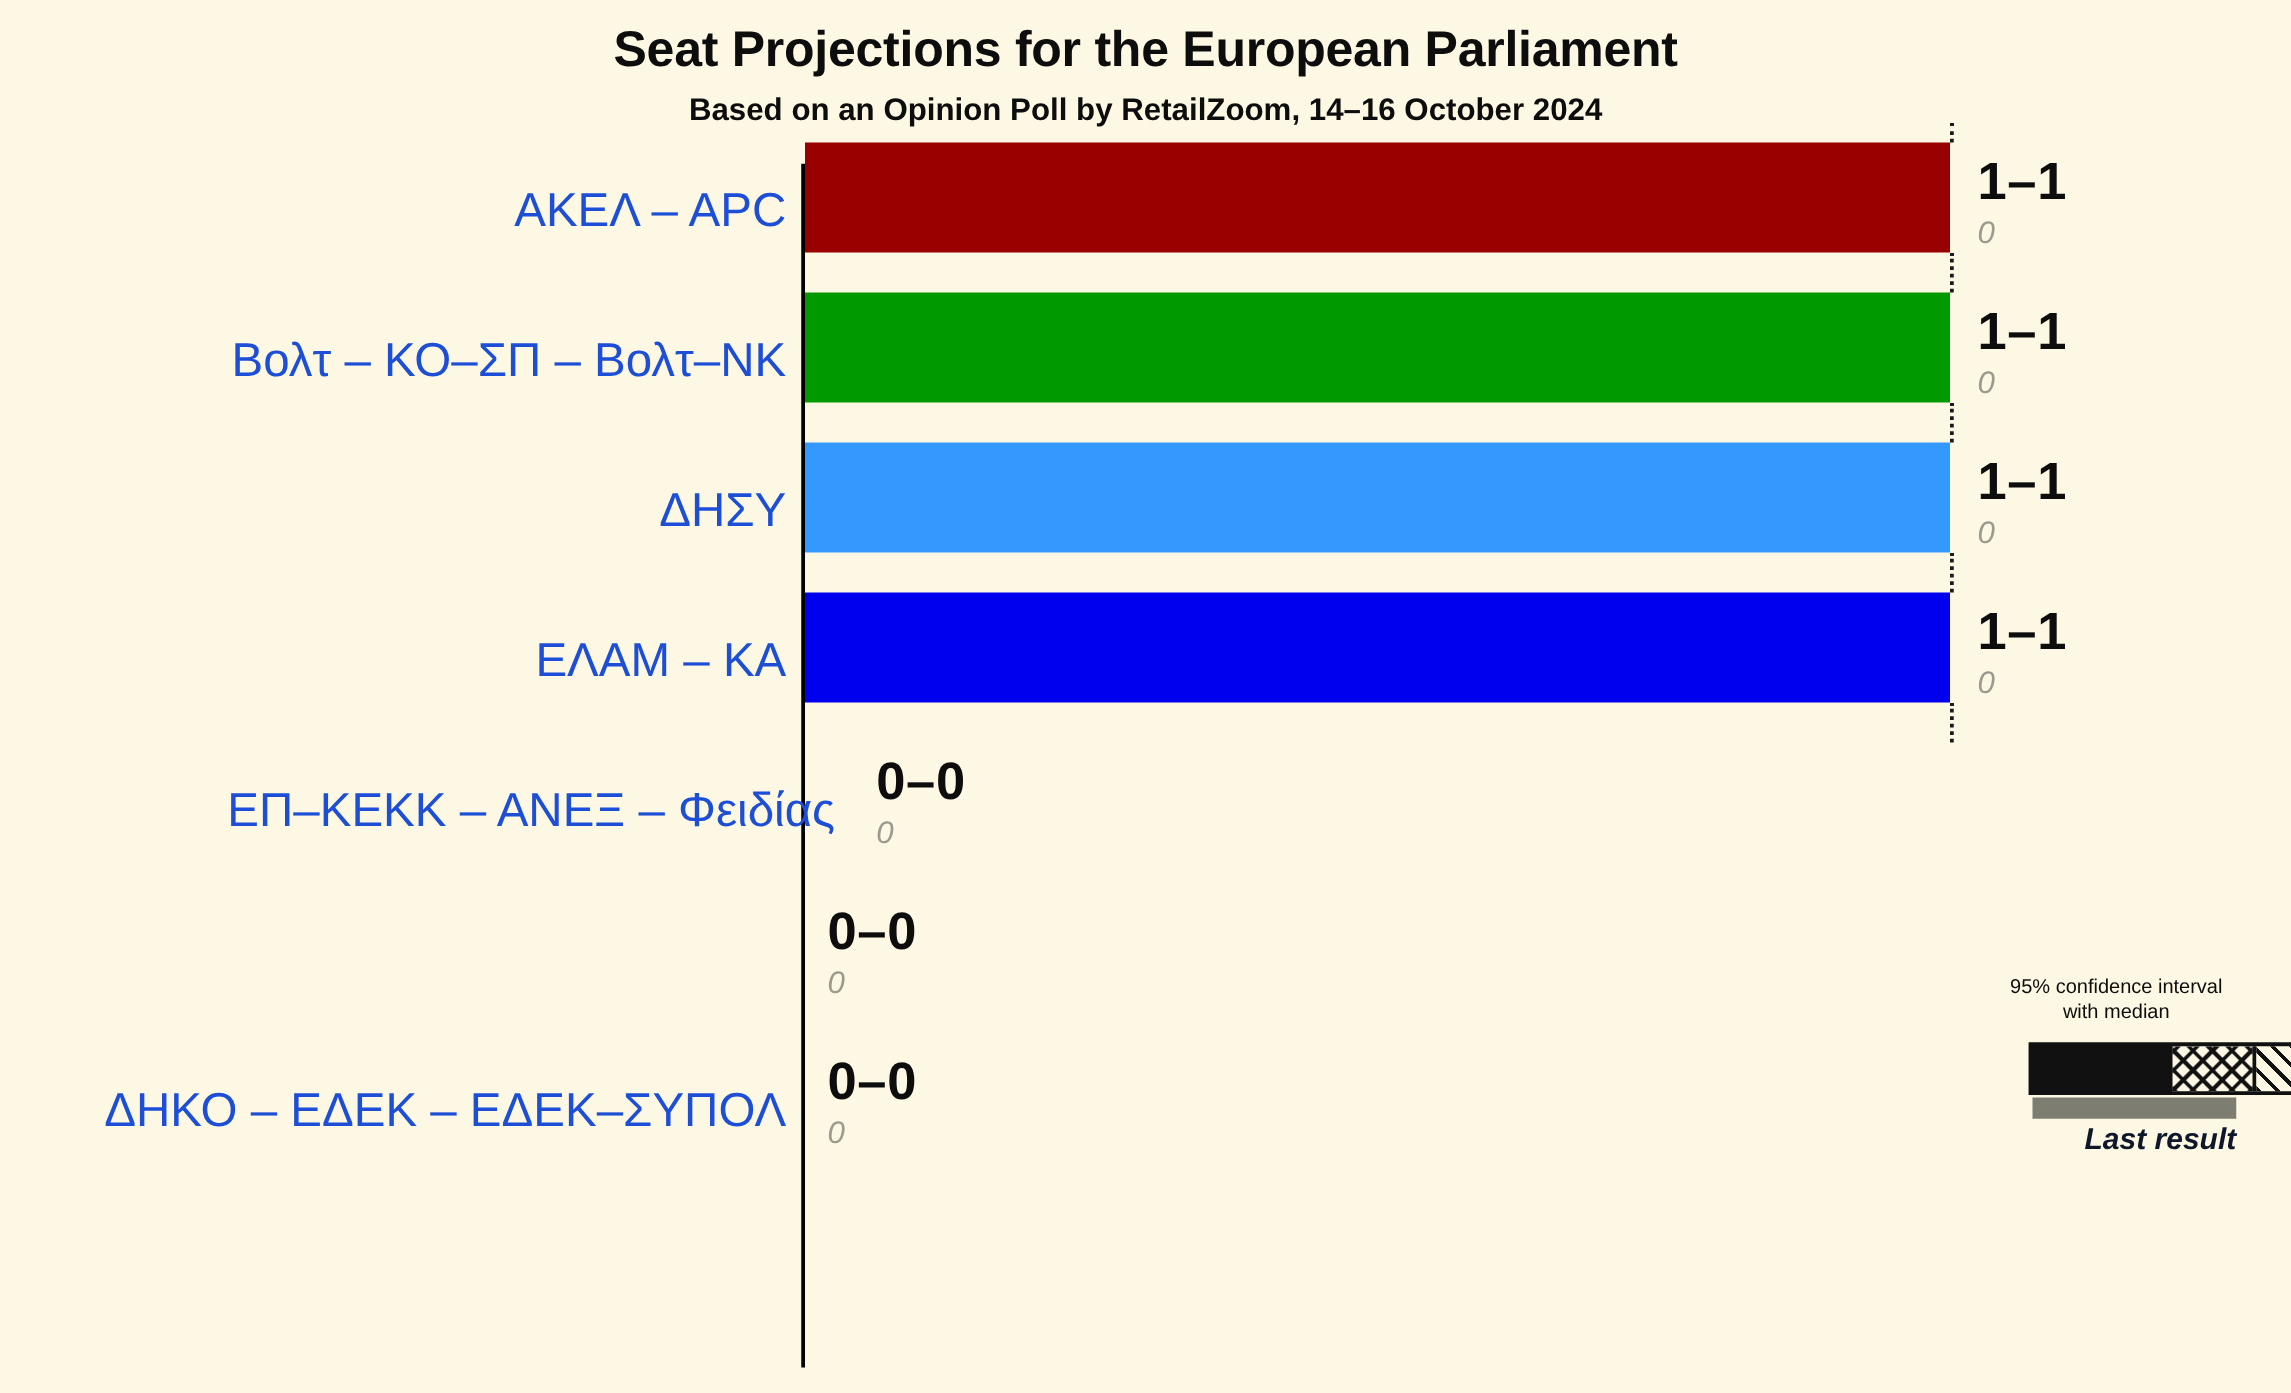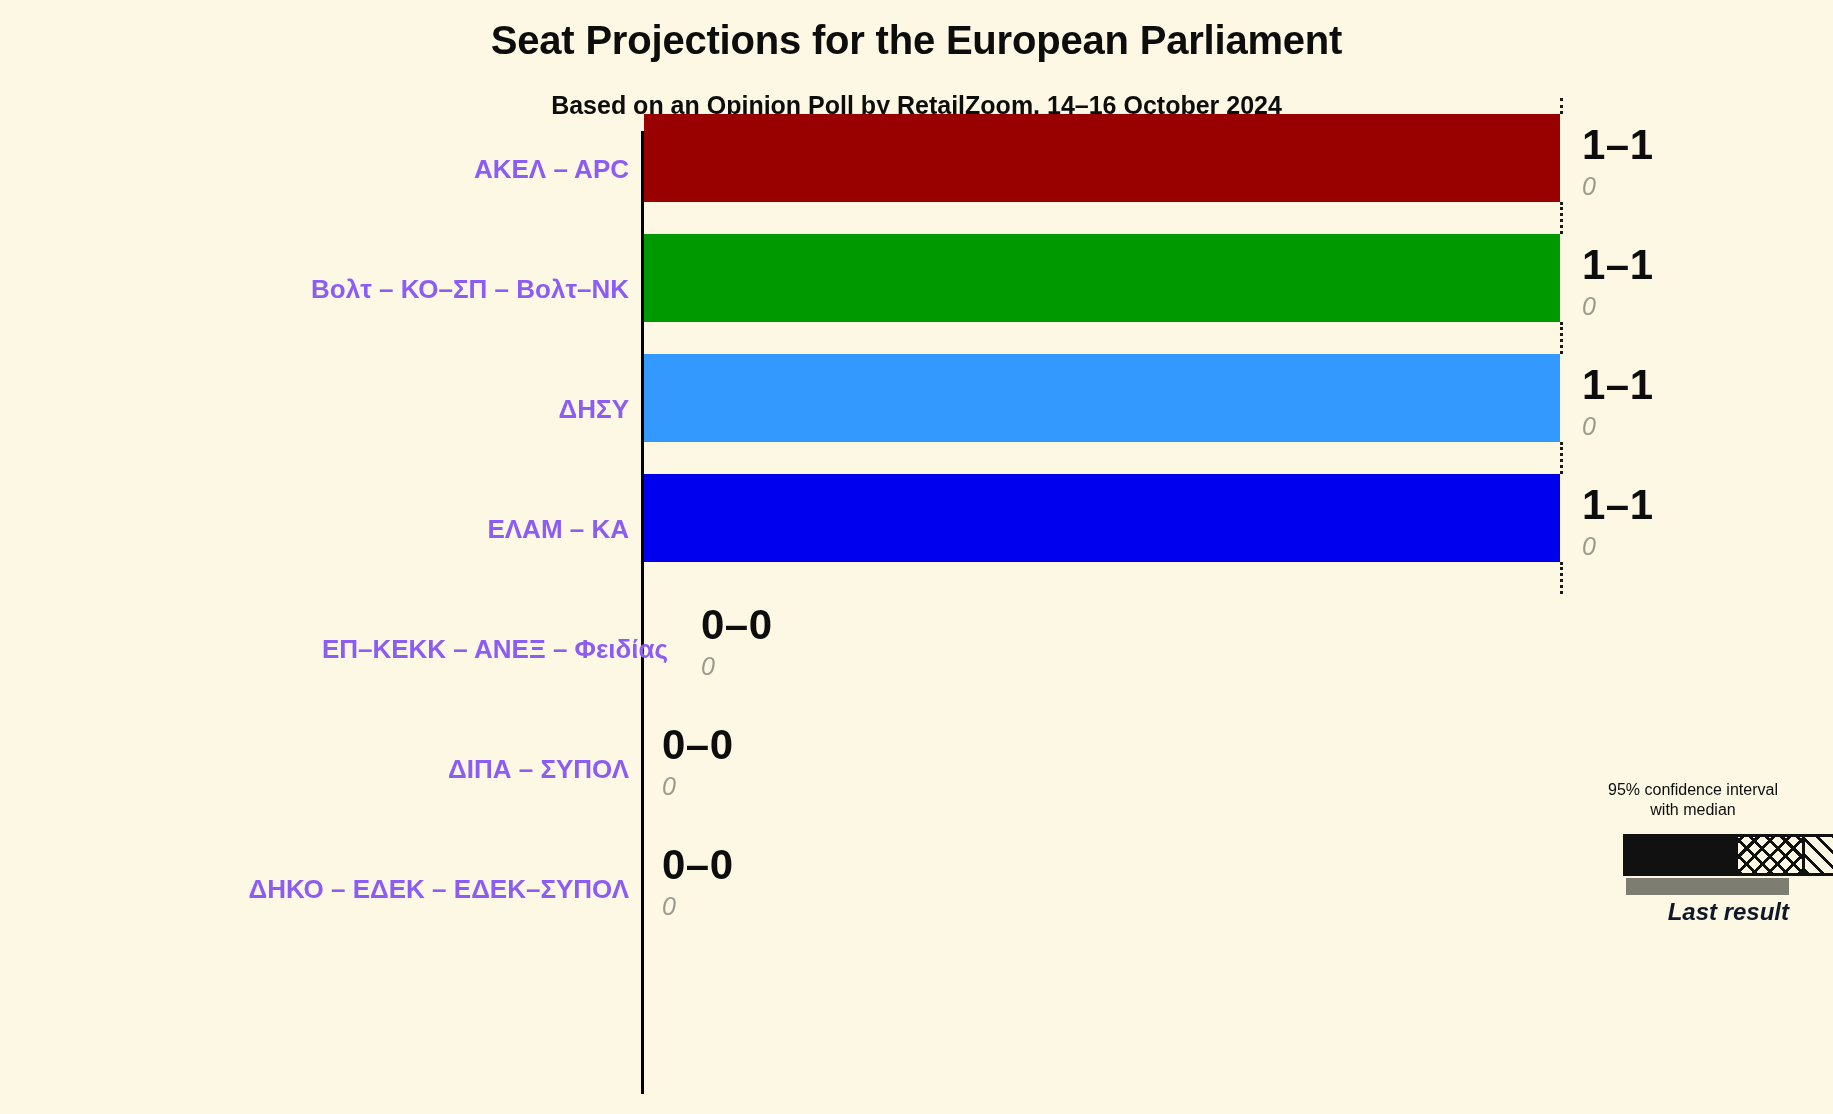--- a/index.html
+++ b/index.html
@@ -37,21 +37,20 @@
   }
   .subtitle {
     position: absolute;
     left: 0;
     top: 74px;
     width: 1833px;
     text-align: center;
     font-size: 25px;
     font-weight: bold;
     color: #0D0D0D;
-    margin-top: 17px;
   }
 
   
   .copyright {
     position: absolute;
     right: 3px;
     top: 8px;
     font-size: 11px;
     color: #5E5E52;
     writing-mode: vertical-rl;
@@ -84,23 +83,23 @@
     height: 110px;
   }
   .row-label {
     position: absolute;
     right: 1188px;   
     top: 0;
     height: 110px;
     display: flex;
     align-items: center;
     justify-content: flex-end;
-    font-size: 26px;
-    font-weight: bold;
-    color: #8b5cf6;
+    font-size: 38px;
+    font-weight: normal;
+    color: #1d4ed8;
     white-space: nowrap;
     padding-right: 16px;
   }
   .bar {
     position: absolute;
     left: 644px;
     top: 0;
     height: 88px;
   }
   .ci-dotted {
@@ -247,21 +246,20 @@
           </div>
         </div>
         <div class="row" style="top: 594px; margin-left: 39px;">
           <div class="row-label">ΕΠ–ΚΕΚΚ – ΑΝΕΞ – Φειδίας</div>
           <div class="value-block" style="left: 662px;">
             <div class="value-main">0–0</div>
             <div class="value-last">0</div>
           </div>
         </div>
         <div class="row" style="top: 714px;">
-          <div class="row-label">ΔΙΠΑ – ΣΥΠΟΛ</div>
           <div class="value-block" style="left: 662px;">
             <div class="value-main">0–0</div>
             <div class="value-last">0</div>
           </div>
         </div>
         <div class="row" style="top: 834px;">
           <div class="row-label">ΔΗΚΟ – ΕΔΕΚ – ΕΔΕΚ–ΣΥΠΟΛ</div>
           <div class="value-block" style="left: 662px;">
             <div class="value-main">0–0</div>
             <div class="value-last">0</div>

